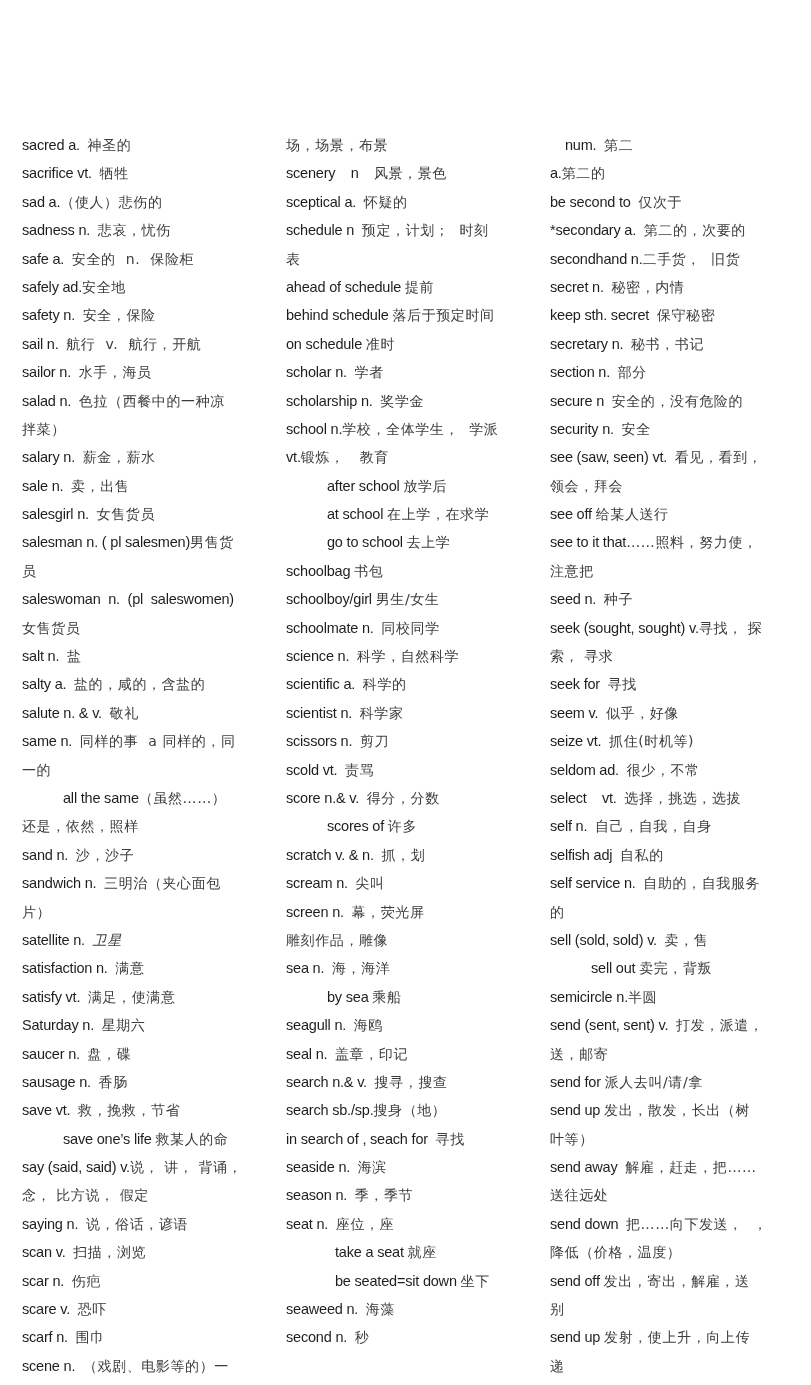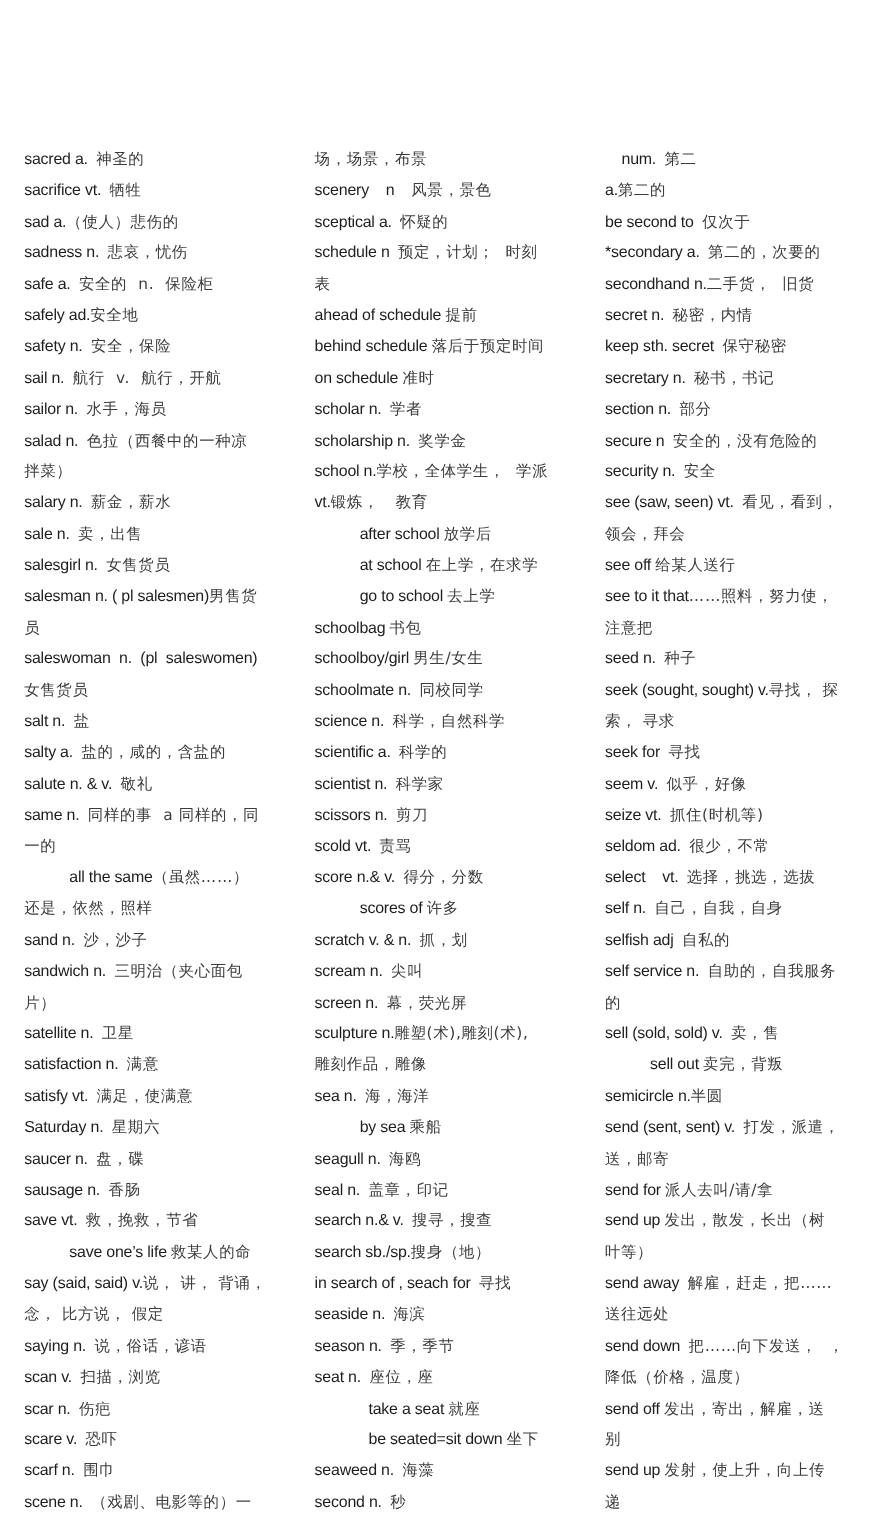--- a/index.html
+++ b/index.html
@@ -45,21 +45,21 @@
       <div class="line"><span class="en" style="white-space: pre;">salt n.  </span><span class="zh" style="white-space: pre;">盐</span></div>
       <div class="line"><span class="en" style="white-space: pre;">salty a.  </span><span class="zh" style="white-space: pre;">盐的，咸的，含盐的</span></div>
       <div class="line"><span class="en" style="white-space: pre;">salute n. &amp; v.  </span><span class="zh" style="white-space: pre;">敬礼</span></div>
       <div class="line"><span class="en" style="white-space: pre;">same n.  </span><span class="zh" style="white-space: pre;">同样的事  a 同样的，同</span></div>
       <div class="line"><span class="en" style="white-space: pre;"></span><span class="zh" style="white-space: pre;">一的</span></div>
       <div class="line indent-1"><span class="en" style="white-space: pre;">all the same</span><span class="zh" style="white-space: pre;">（虽然……）</span></div>
       <div class="line"><span class="en" style="white-space: pre;"></span><span class="zh" style="white-space: pre;">还是，依然，照样</span></div>
       <div class="line"><span class="en" style="white-space: pre;">sand n.  </span><span class="zh" style="white-space: pre;">沙，沙子</span></div>
       <div class="line"><span class="en" style="white-space: pre;">sandwich n.  </span><span class="zh" style="white-space: pre;">三明治（夹心面包</span></div>
       <div class="line"><span class="en" style="white-space: pre;"></span><span class="zh" style="white-space: pre;">片）</span></div>
-      <div class="line"><span class="en" style="white-space: pre;">satellite n.  </span><span class="zh" style="white-space: pre;">卫星</span></div>
+      <div class="line"><span class="en" style="white-space: pre;">satellite n.  </span><span class="zh" style="white-space: pre; font-style: italic;">卫星</span></div>
       <div class="line"><span class="en" style="white-space: pre;">satisfaction n.  </span><span class="zh" style="white-space: pre;">满意</span></div>
       <div class="line"><span class="en" style="white-space: pre;">satisfy vt.  </span><span class="zh" style="white-space: pre;">满足，使满意</span></div>
       <div class="line"><span class="en" style="white-space: pre;">Saturday n.  </span><span class="zh" style="white-space: pre;">星期六</span></div>
       <div class="line"><span class="en" style="white-space: pre;">saucer n.  </span><span class="zh" style="white-space: pre;">盘，碟</span></div>
       <div class="line"><span class="en" style="white-space: pre;">sausage n.  </span><span class="zh" style="white-space: pre;">香肠</span></div>
       <div class="line"><span class="en" style="white-space: pre;">save vt.  </span><span class="zh" style="white-space: pre;">救，挽救，节省</span></div>
       <div class="line indent-1"><span class="en" style="white-space: pre;">save one’s life </span><span class="zh" style="white-space: pre;">救某人的命</span></div>
       <div class="line"><span class="en" style="white-space: pre;">say (said, said) v.</span><span class="zh" style="white-space: pre;">说， 讲， 背诵，</span></div>
       <div class="line"><span class="en" style="white-space: pre;"></span><span class="zh" style="white-space: pre; margin-top: 12px;">念， 比方说， 假定</span></div>
       <div class="line"><span class="en" style="white-space: pre;">saying n.  </span><span class="zh" style="white-space: pre;">说，俗话，谚语</span></div>
@@ -91,21 +91,20 @@
       <div class="line"><span class="en" style="white-space: pre;">science n.  </span><span class="zh" style="white-space: pre;">科学，自然科学</span></div>
       <div class="line"><span class="en" style="white-space: pre;">scientific a.  </span><span class="zh" style="white-space: pre;">科学的</span></div>
       <div class="line"><span class="en" style="white-space: pre;">scientist n.  </span><span class="zh" style="white-space: pre;">科学家</span></div>
       <div class="line"><span class="en" style="white-space: pre;">scissors n.  </span><span class="zh" style="white-space: pre;">剪刀</span></div>
       <div class="line"><span class="en" style="white-space: pre;">scold vt.  </span><span class="zh" style="white-space: pre;">责骂</span></div>
       <div class="line"><span class="en" style="white-space: pre;">score n.&amp; v.  </span><span class="zh" style="white-space: pre;">得分，分数</span></div>
       <div class="line indent-1"><span class="en" style="white-space: pre;">scores of </span><span class="zh" style="white-space: pre;">许多</span></div>
       <div class="line"><span class="en" style="white-space: pre;">scratch v. &amp; n.  </span><span class="zh" style="white-space: pre;">抓，划</span></div>
       <div class="line"><span class="en" style="white-space: pre;">scream n.  </span><span class="zh" style="white-space: pre;">尖叫</span></div>
       <div class="line"><span class="en" style="white-space: pre;">screen n.  </span><span class="zh" style="white-space: pre;">幕，荧光屏</span></div>
-      <div class="line"><span class="en" style="white-space: pre;">sculpture n.</span><span class="zh" style="white-space: pre;">雕塑(术),雕刻(术),</span></div>
       <div class="line"><span class="en" style="white-space: pre;"></span><span class="zh" style="white-space: pre;">雕刻作品，雕像</span></div>
       <div class="line"><span class="en" style="white-space: pre;">sea n.  </span><span class="zh" style="white-space: pre;">海，海洋</span></div>
       <div class="line indent-1"><span class="en" style="white-space: pre;">by sea </span><span class="zh" style="white-space: pre;">乘船</span></div>
       <div class="line"><span class="en" style="white-space: pre;">seagull n.  </span><span class="zh" style="white-space: pre;">海鸥</span></div>
       <div class="line"><span class="en" style="white-space: pre;">seal n.  </span><span class="zh" style="white-space: pre;">盖章，印记</span></div>
       <div class="line"><span class="en" style="white-space: pre;">search n.&amp; v.  </span><span class="zh" style="white-space: pre;">搜寻，搜查</span></div>
       <div class="line"><span class="en" style="white-space: pre;">search sb./sp.</span><span class="zh" style="white-space: pre;">搜身（地）</span></div>
       <div class="line"><span class="en" style="white-space: pre;">in search of , seach for  </span><span class="zh" style="white-space: pre;">寻找</span></div>
       <div class="line"><span class="en" style="white-space: pre;">seaside n.  </span><span class="zh" style="white-space: pre;">海滨</span></div>
       <div class="line"><span class="en" style="white-space: pre;">season n.  </span><span class="zh" style="white-space: pre;">季，季节</span></div>

